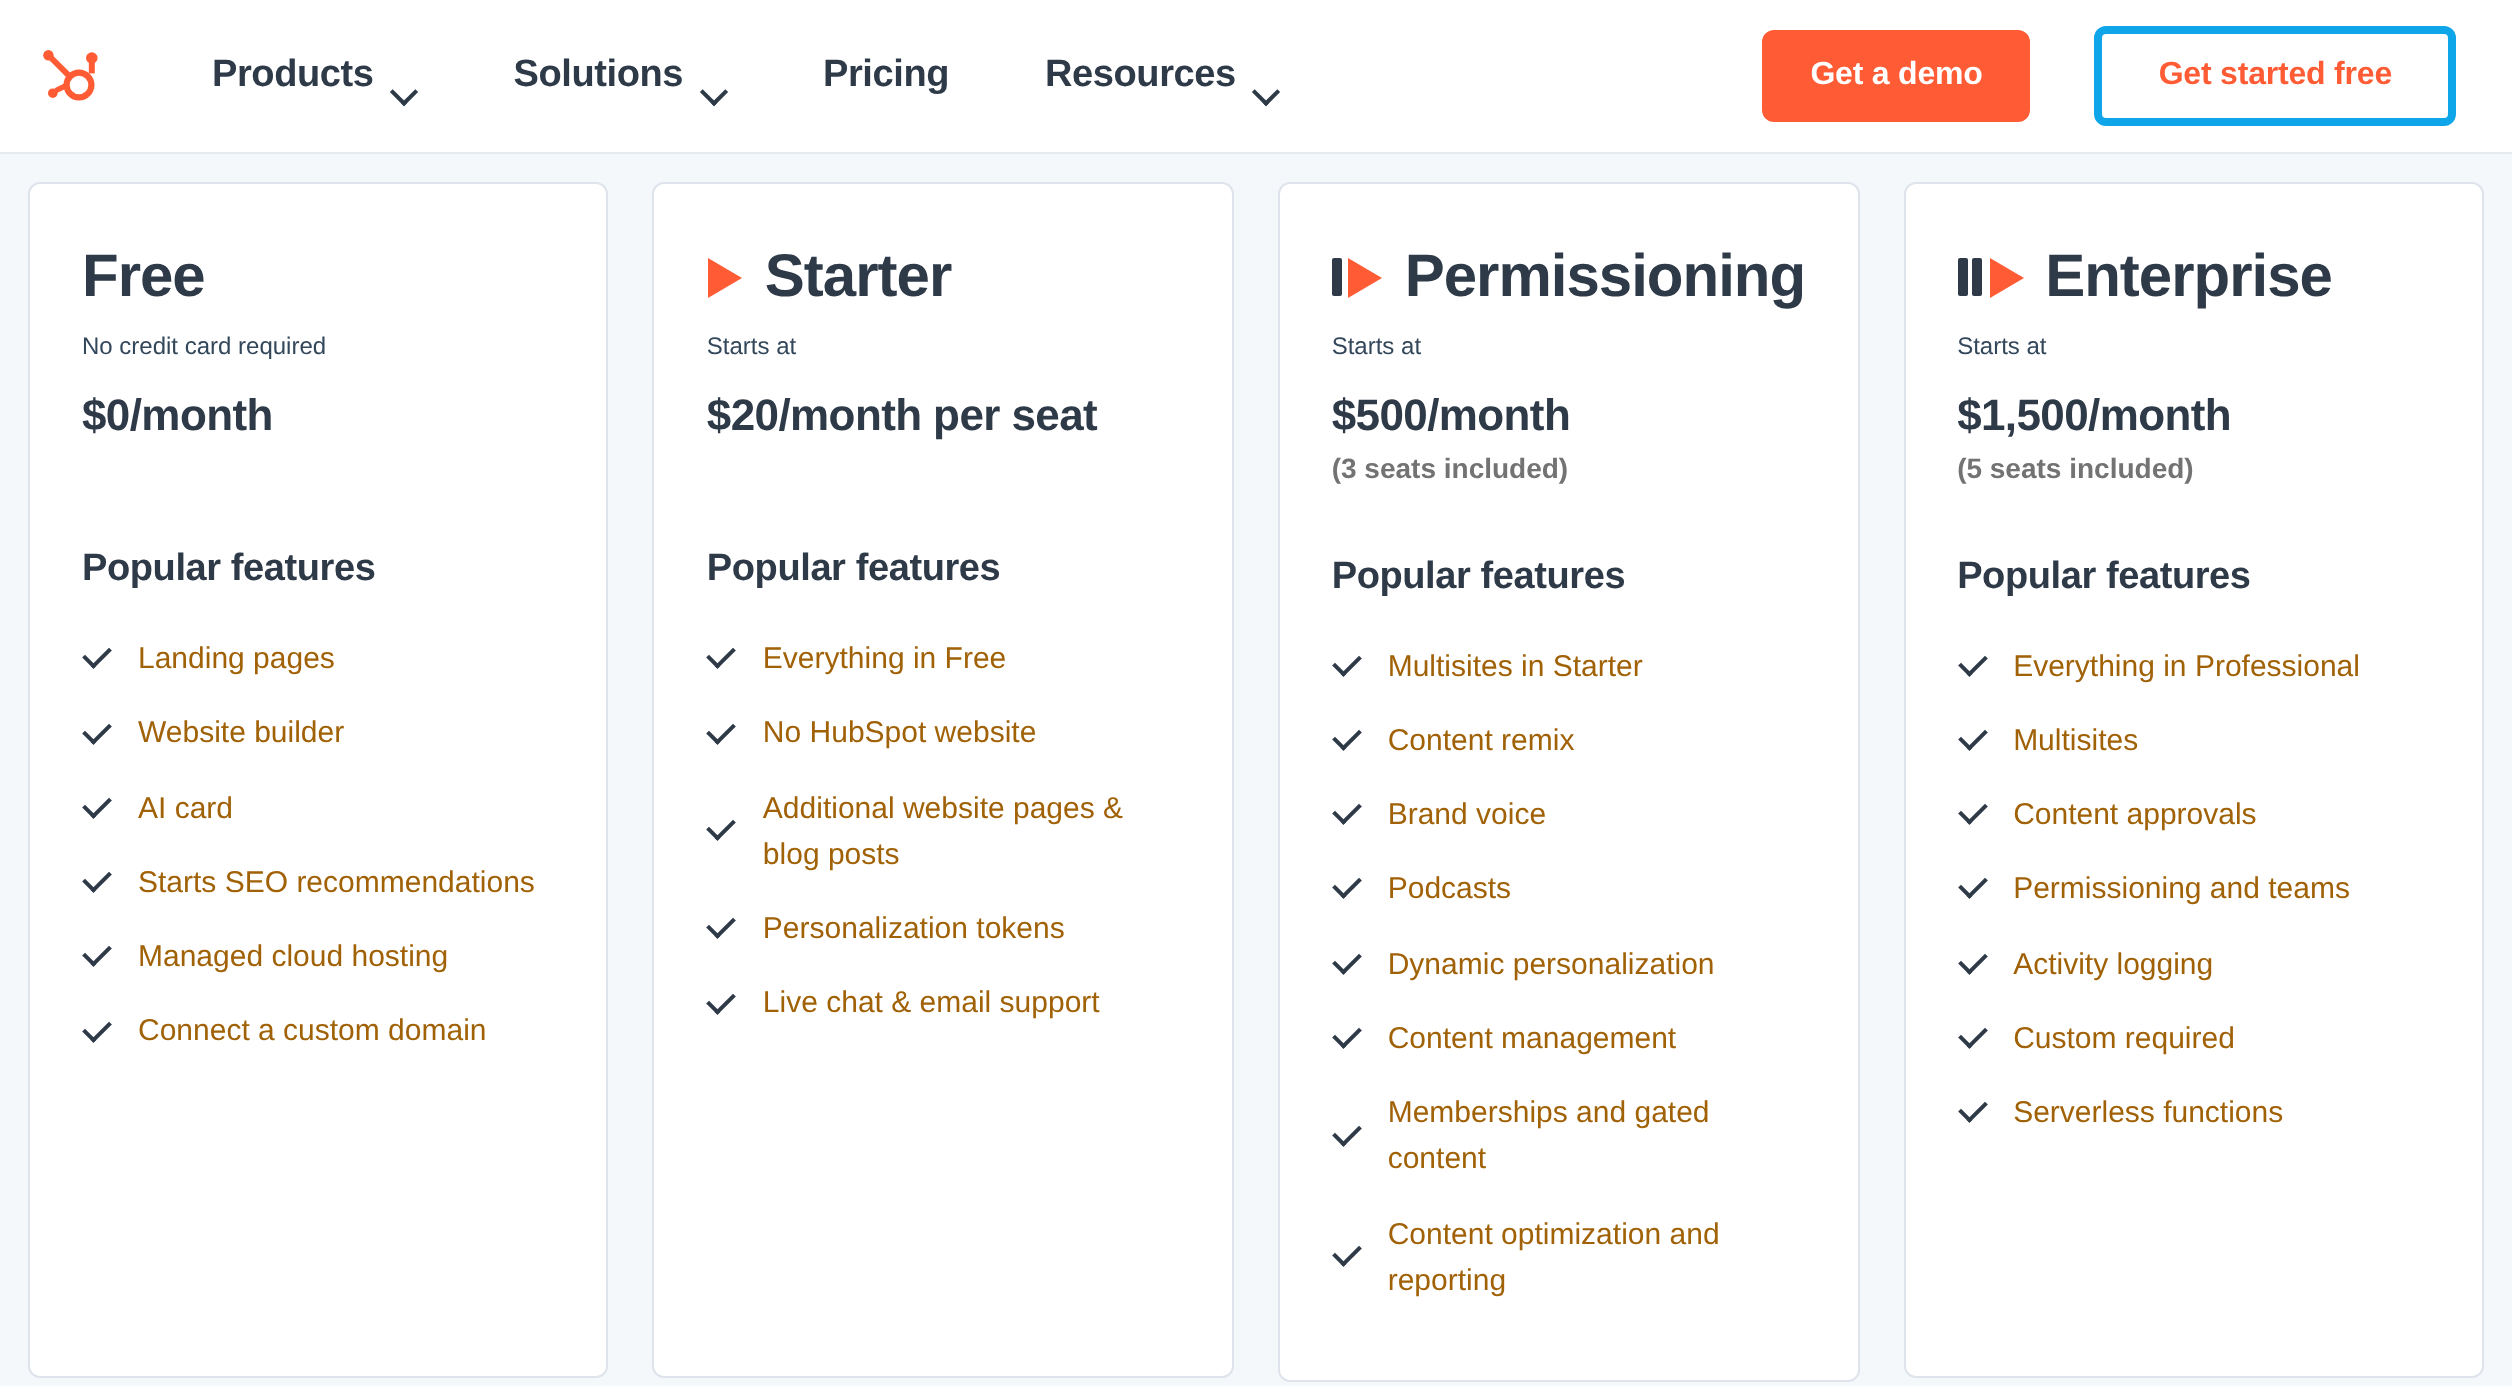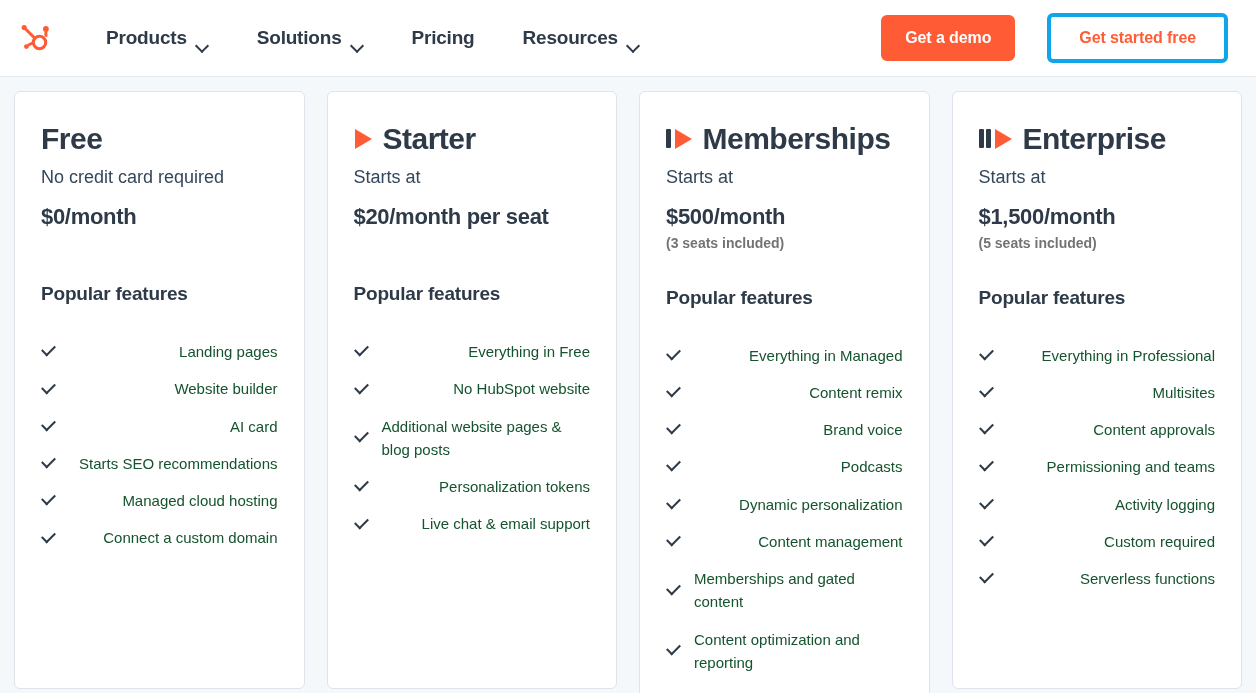--- a/index.html
+++ b/index.html
@@ -158,21 +158,21 @@
 
   .card-title {
     font-size: 30px;
     font-weight: bold;
     color: #2e3a48;
     line-height: 1.12;
     letter-spacing: -0.5px;
   }
 
   .card-sub {
-    font-size: 18px;
+    font-size: 12px;
     color: #33475b;
     line-height: 1.5;
     margin-bottom: 2px;
   }
 
   .card-price {
     font-size: 22px;
     font-weight: bold;
     color: #2e3a48;
     line-height: 1.3;
@@ -186,39 +186,38 @@
     color: #737373;
     line-height: 1.6;
     margin-top: 1px;
   }
 
   .features-heading {
     font-size: 19px;
     font-weight: bold;
     color: #2e3a48;
     margin-top: 52px;
-    margin-bottom: 35px;
+    margin-bottom: 22px;
     letter-spacing: -0.2px;
   }
 
   .features-heading.tight { margin-top: 32px; }
 
   .features-list {
     list-style: none;
   }
 
   .feature-item {
     display: flex;
     align-items: center;
     gap: 13px;
     margin-bottom: 14px;
     font-size: 15px;
-    color: #14532d;
+    color: #a16207;
     line-height: 1.55;
-    justify-content: space-between;
   }
 
   .check {
     flex: 0 0 auto;
     width: 15px;
     height: 15px;
     position: relative;
   }
   .check::before {
     content: "";
@@ -342,30 +341,30 @@
       </li>
     </ul>
   </section>
 
   <section class="price-card">
     <div class="card-title-row">
       <span class="tier-icon">
         <span class="bar"></span>
         <span class="tri"></span>
       </span>
-      <h2 class="card-title">Memberships</h2>
+      <h2 class="card-title">Permissioning</h2>
     </div>
     <div class="card-sub">Starts at</div>
     <div class="card-price">$500/month</div>
     <div class="card-seats">(3 seats included)</div>
     <h3 class="features-heading tight">Popular features</h3>
     <ul class="features-list">
       <li class="feature-item">
         <span class="check"></span>
-        <span>Everything in Managed</span>
+        <span>Multisites in Starter</span>
       </li>
       <li class="feature-item">
         <span class="check"></span>
         <span>Content remix</span>
       </li>
       <li class="feature-item">
         <span class="check"></span>
         <span>Brand voice</span>
       </li>
       <li class="feature-item">

